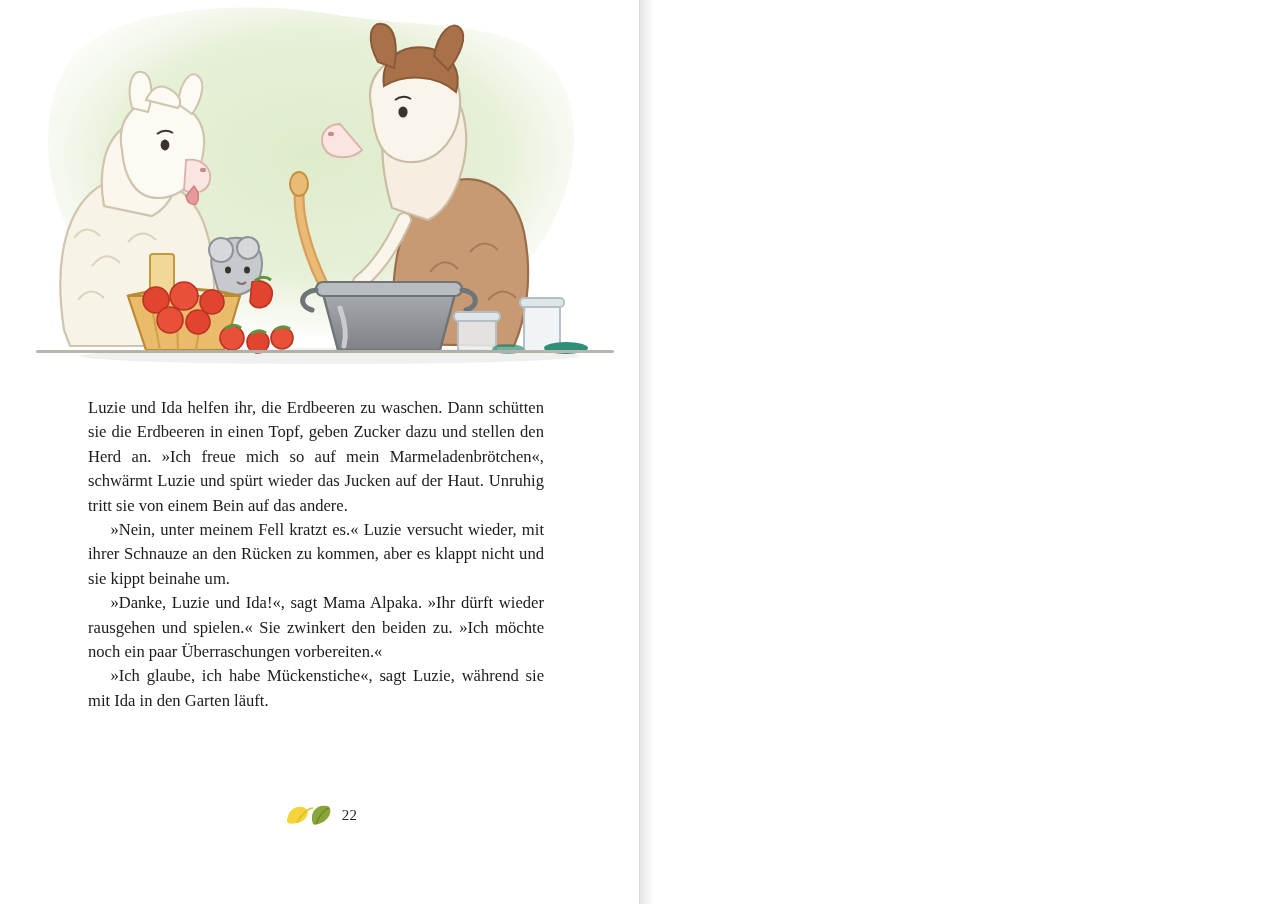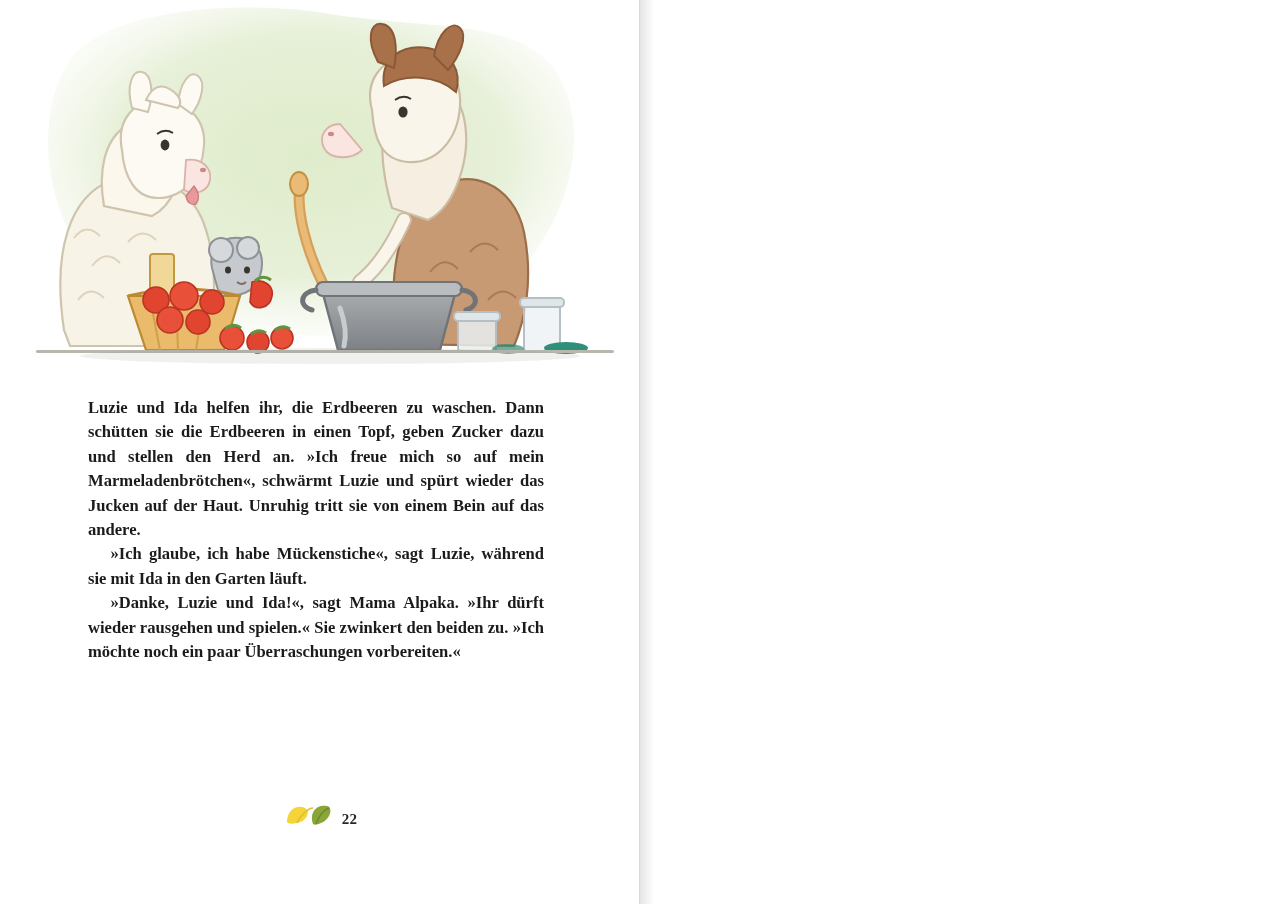--- a/index.html
+++ b/index.html
@@ -19,21 +19,20 @@
     height: 904px;
     display: flex;
   }
   .page {
     position: relative;
     width: 728px;
     height: 904px;
     box-sizing: border-box;
     background: #ffffff;
     overflow: hidden;
-    font-weight: bold;
   }
   .page-left {
     border-right: 1px solid #d9d9d9;
   }
   .gutter-shadow {
     position: absolute;
     top: 0;
     left: 640px;
     width: 14px;
     height: 904px;
@@ -69,21 +68,21 @@
     position: absolute;
     left: 0;
     width: 640px;
     bottom: 72px;
     text-align: center;
     font-size: 15px;
     color: #2a2825;
   }
   .folio-row {
     display: inline-flex;
-    align-items: flex-end;
+    align-items: center;
     gap: 7px;
   }
   .folio-num { letter-spacing: .02em; }
 
   
   .illus {
     position: absolute;
     overflow: hidden;
   }
   #illus-kitchen {
@@ -224,22 +223,23 @@
           <ellipse cx="508" cy="349" rx="16" ry="5" fill="#2f8f78" fill-opacity="0.7"></ellipse>
         </g>
 
         <rect x="36" y="350" width="578" height="3" rx="1.5" fill="#b9b6ad"></rect>
         <ellipse cx="330" cy="356" rx="250" ry="8" fill="#8c8881" fill-opacity="0.13"></ellipse>
       </svg>
     </div>
 
     <div class="textcol left-text">
       <p>Luzie und Ida helfen ihr, die Erdbeeren zu waschen. Dann schütten sie die Erdbeeren in einen Topf, geben Zucker dazu und stellen den Herd an. »Ich freue mich so auf mein Marmeladenbrötchen«, schwärmt Luzie und spürt wieder das Jucken auf der Haut. Unruhig tritt sie von einem Bein auf das andere.</p>
+      <p class="ind">»Nein, unter meinem Fell kratzt es.« Luzie versucht wieder, mit ihrer Schnauze an den Rücken zu kommen, aber es klappt nicht und sie kippt beinahe um.</p>
+      <p class="ind">»Danke, Luzie und Ida!«, sagt Mama Alpaka. »Ihr dürft wieder rausgehen und spielen.« Sie zwinkert den beiden zu. »Ich möchte noch ein paar Überraschungen vorbereiten.«</p>
       <p class="ind">»Ich glaube, ich habe Mückenstiche«, sagt Luzie, während sie mit Ida in den Garten läuft.</p>
-      <p class="ind">»Danke, Luzie und Ida!«, sagt Mama Alpaka. »Ihr dürft wieder rausgehen und spielen.« Sie zwinkert den beiden zu. »Ich möchte noch ein paar Überraschungen vorbereiten.«</p>
     </div>
 
     <div class="folio">
       <span class="folio-row">
         <span>
           <svg width="52" height="26" viewBox="0 0 52 26" xmlns="http://www.w3.org/2000/svg">
             <path d="M4 20 C4 8, 14 2, 22 6 C28 9, 24 19, 14 21 C9 22, 5 22, 4 20 Z" fill="#f4d43a"></path>
             <path d="M14 21 C18 12, 26 6, 30 6" fill="none" stroke="#e0bf22" stroke-width="1.4"></path>
             <path d="M30 22 C26 10, 34 2, 44 4 C50 5, 48 17, 38 21 C34 23, 31 23, 30 22 Z" fill="#8aa63a"></path>
             <path d="M33 22 C36 13, 42 7, 46 6" fill="none" stroke="#6f8a2a" stroke-width="1.4"></path>

